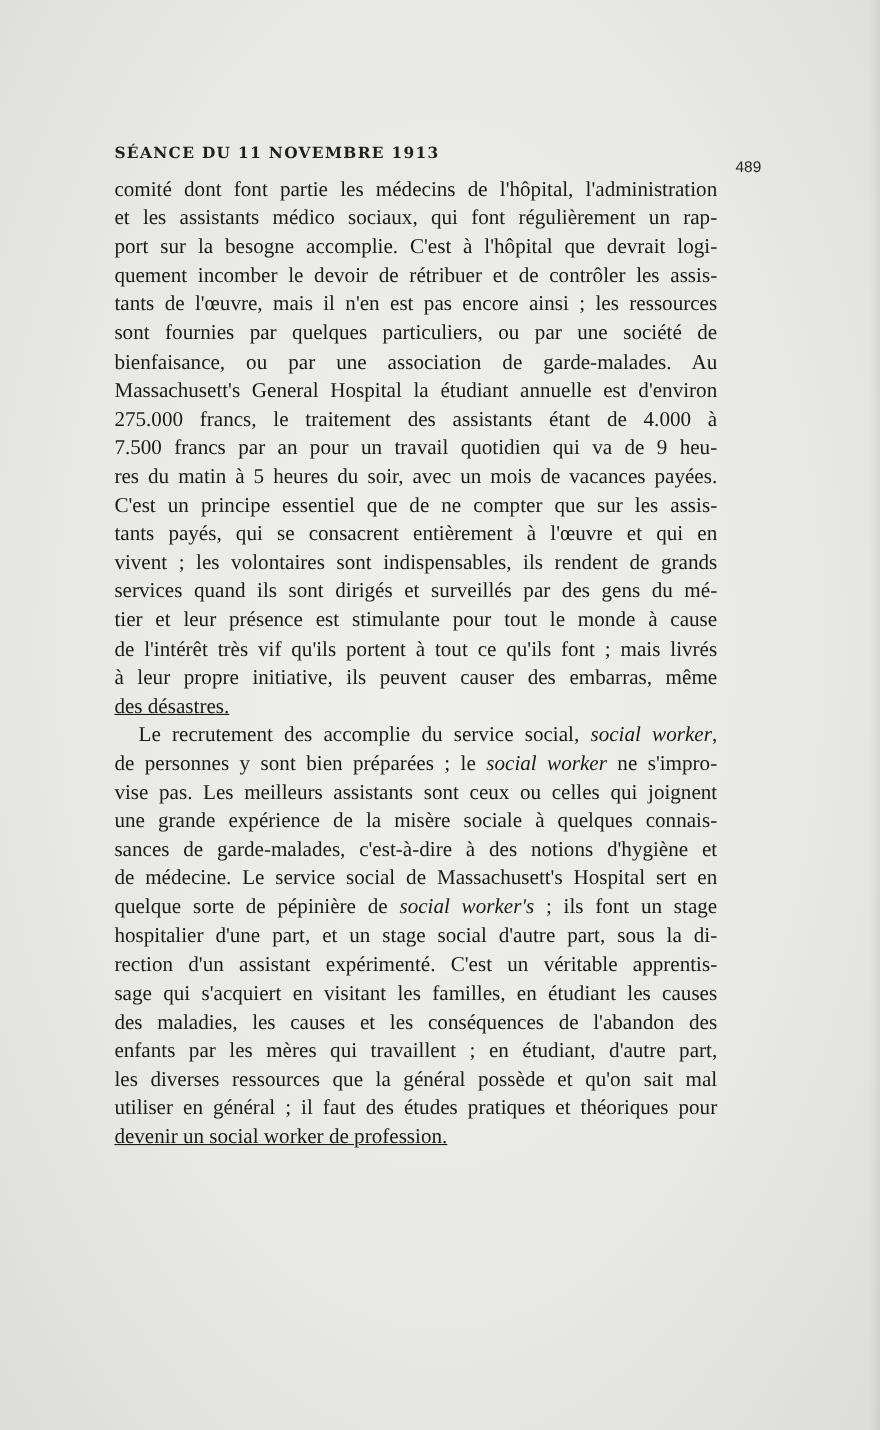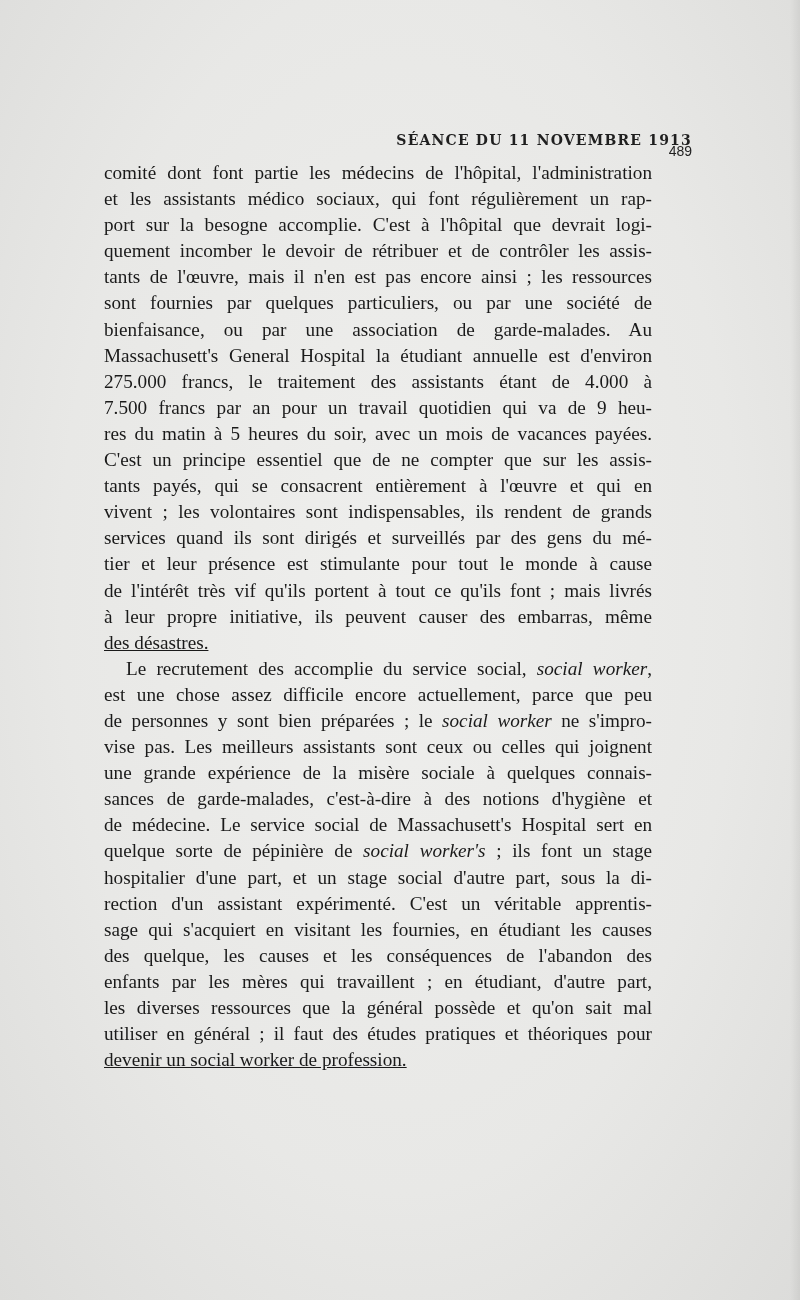--- a/index.html
+++ b/index.html
@@ -35,21 +35,21 @@
       left: 104px;
       width: 588px;
       height: 24px;
       font-family: "DejaVu Serif", serif;
       color: #1f1f1f;
     }
     .running-title {
       position: absolute;
       left: 0;
       right: 0;
-      text-align: right;
+      text-align: left;
       font-size: 14px;
       letter-spacing: 1.2px;
       font-weight: bold;
       top: 4px;
     }
     .page-number {
       position: absolute;
       right: 0;
       top: 15px;
       font-size: 14px;
@@ -112,30 +112,29 @@
         <span class="line"><span>tants payés, qui se consacrent entièrement à l'œuvre et qui en</span></span>
         <span class="line"><span>vivent ; les volontaires sont indispensables, ils rendent de grands</span></span>
         <span class="line"><span>services quand ils sont dirigés et surveillés par des gens du mé-</span></span>
         <span class="line"><span>tier et leur présence est stimulante pour tout le monde à cause</span></span>
         <span class="line"><span>de l'intérêt très vif qu'ils portent à tout ce qu'ils font ; mais livrés</span></span>
         <span class="line"><span>à leur propre initiative, ils peuvent causer des embarras, même</span></span>
         <span class="line last"><span>des désastres.</span></span>
       </div>
       <div>
         <span class="line indent"><span>Le recrutement des accomplie du service social, </span><em>social worker</em><span>,</span></span>
-        <span class="line"><span>est une chose assez difficile encore actuellement, parce que peu</span></span>
         <span class="line"><span>de personnes y sont bien préparées ; le </span><em>social worker</em><span> ne s'impro-</span></span>
         <span class="line"><span>vise pas. Les meilleurs assistants sont ceux ou celles qui joignent</span></span>
         <span class="line"><span>une grande expérience de la misère sociale à quelques connais-</span></span>
         <span class="line"><span>sances de garde-malades, c'est-à-dire à des notions d'hygiène et</span></span>
         <span class="line"><span>de médecine. Le service social de Massachusett's Hospital sert en</span></span>
         <span class="line"><span>quelque sorte de pépinière de </span><em>social worker's</em><span> ; ils font un stage</span></span>
         <span class="line"><span>hospitalier d'une part, et un stage social d'autre part, sous la di-</span></span>
         <span class="line"><span>rection d'un assistant expérimenté. C'est un véritable apprentis-</span></span>
-        <span class="line"><span>sage qui s'acquiert en visitant les fournies, en étudiant les causes</span></span>
-        <span class="line"><span>des quelque, les causes et les conséquences de l'abandon des</span></span>
+        <span class="line"><span>sage qui s'acquiert en visitant les familles, en étudiant les causes</span></span>
+        <span class="line"><span>des maladies, les causes et les conséquences de l'abandon des</span></span>
         <span class="line"><span>enfants par les mères qui travaillent ; en étudiant, d'autre part,</span></span>
         <span class="line"><span>les diverses ressources que la général possède et qu'on sait mal</span></span>
         <span class="line"><span>utiliser en général ; il faut des études pratiques et théoriques pour</span></span>
         <span class="line last"><span>devenir un social worker de profession.</span></span>
       </div>
     </div>
 </div>
 
 </body></html>

